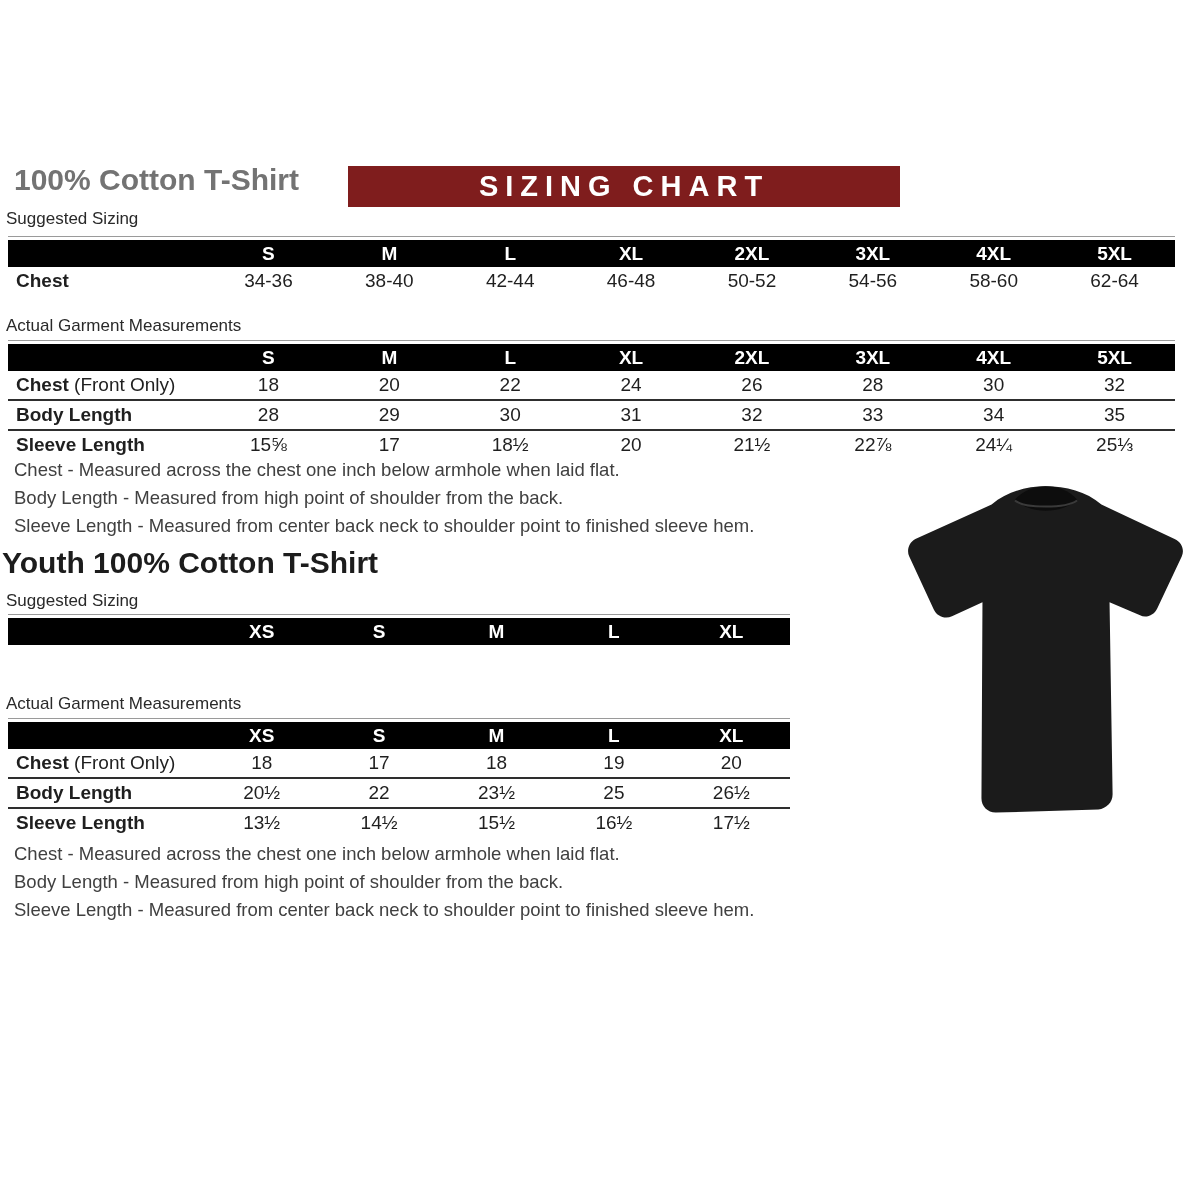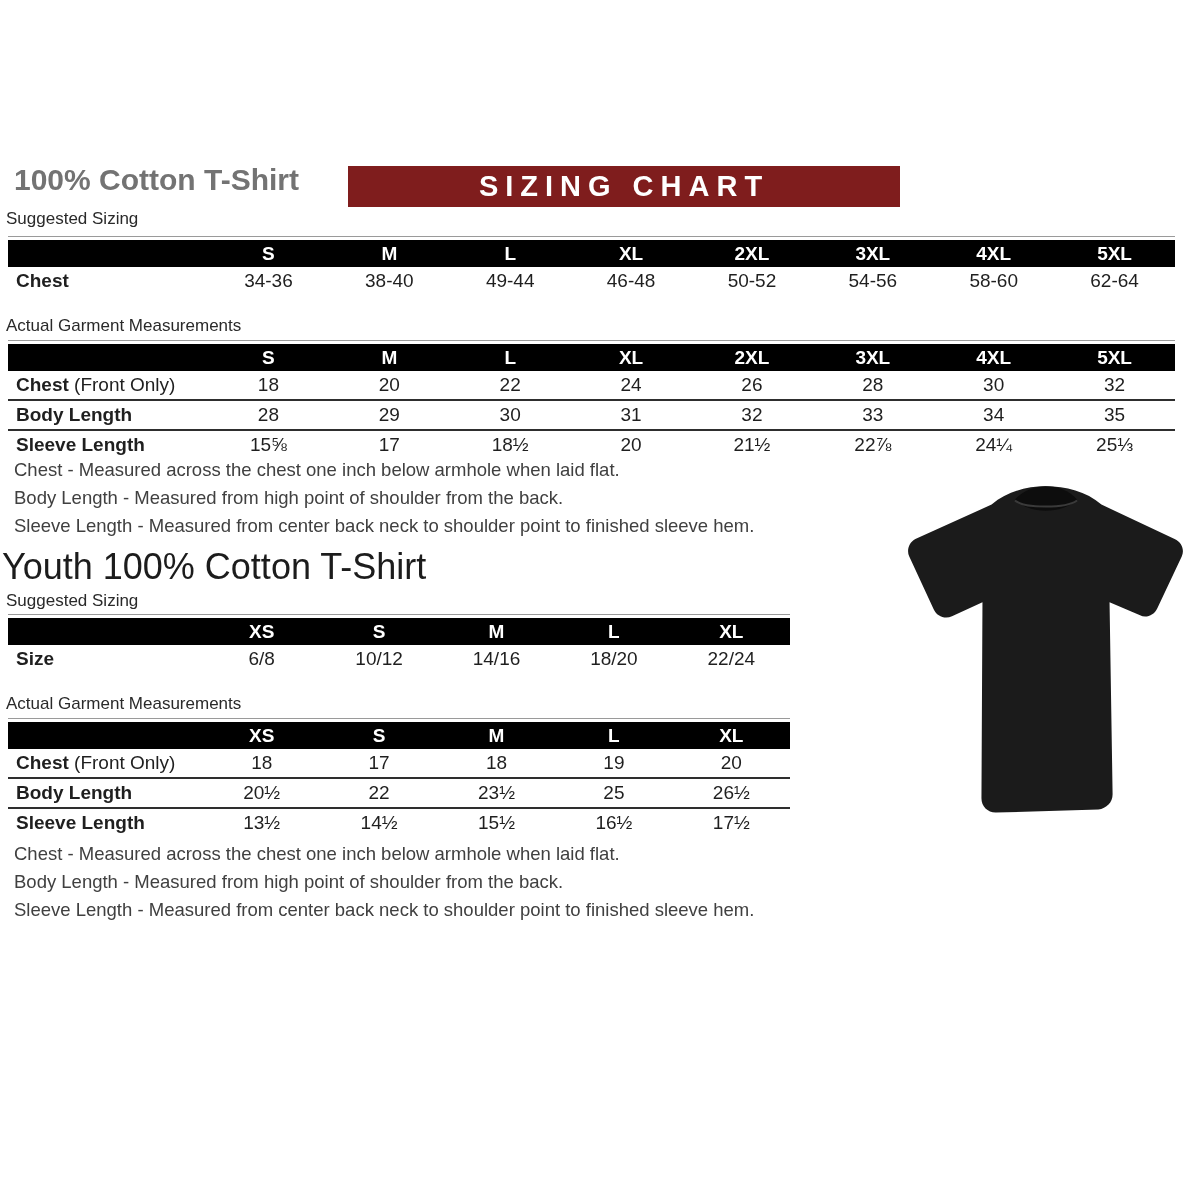--- a/index.html
+++ b/index.html
@@ -7,21 +7,21 @@
     width:1200px;height:1200px;position:relative;background:#ffffff;
     font-family:"Liberation Sans", sans-serif;color:#1f1f1f;overflow:hidden;
   }
   .abs{position:absolute;}
   .page-title{font-size:30px;font-weight:bold;color:#737373;}
   .banner{
     background:#7f1d1d;color:#fff;display:flex;align-items:center;justify-content:center;
     font-weight:bold;font-size:29px;letter-spacing:7px;
   }
   .section-label{font-size:17px;color:#2a2a2a;}
-  .youth-title{font-size:36px;font-weight:normal;color:#1c1c1c;text-align:right;}
+  .youth-title{font-size:30px;font-weight:bold;color:#1c1c1c;text-align:right;}
 
   .size-table{border-top:1px solid #9a9a9a;padding-top:3px;}
   .thead{display:flex;background:#000;color:#fff;font-weight:bold;height:27px;align-items:center;}
   .trow{display:flex;height:28px;align-items:center;background:#fff;}
   .measure .trow + .trow{border-top:2px solid #2e2e2e;}
   .cell{flex:1;text-align:center;font-size:19px;}
   .thead .cell{font-size:19px;}
   .cell.label{flex:0 0 var(--labelw);text-align:left;padding-left:8px;box-sizing:border-box;}
   .cell.label b{font-weight:bold;margin-top:32px;}
   .cell.label .note{font-weight:normal;}
@@ -48,21 +48,21 @@
       <span class="cell">XL</span>
       <span class="cell">2XL</span>
       <span class="cell">3XL</span>
       <span class="cell">4XL</span>
       <span class="cell">5XL</span>
     </div>
     <div class="trow">
       <span class="cell label"><b>Chest</b></span>
       <span class="cell">34-36</span>
       <span class="cell">38-40</span>
-      <span class="cell">49-44</span>
+      <span class="cell">42-44</span>
       <span class="cell">46-48</span>
       <span class="cell">50-52</span>
       <span class="cell">54-56</span>
       <span class="cell">58-60</span>
       <span class="cell">62-64</span>
     </div>
   </div>
 
 <div class="abs section-label" style="left:6px;top:316px;">Actual Garment Measurements</div>
 
@@ -124,28 +124,20 @@
 <div class="abs section-label" style="left:6px;top:591px;">Suggested Sizing</div>
 
 <div class="abs size-table" style="left:8px;top:614px;width:782px;--labelw:195px;">
     <div class="thead">
       <span class="cell label"></span>
       <span class="cell">XS</span>
       <span class="cell">S</span>
       <span class="cell">M</span>
       <span class="cell">L</span>
       <span class="cell">XL</span>
-    </div>
-    <div class="trow">
-      <span class="cell label"><b>Size</b></span>
-      <span class="cell">6/8</span>
-      <span class="cell">10/12</span>
-      <span class="cell">14/16</span>
-      <span class="cell">18/20</span>
-      <span class="cell">22/24</span>
     </div>
   </div>
 
 <div class="abs section-label" style="left:6px;top:694px;">Actual Garment Measurements</div>
 
 <div class="abs size-table measure" style="left:8px;top:718px;width:782px;--labelw:195px;">
     <div class="thead">
       <span class="cell label"></span>
       <span class="cell">XS</span>
       <span class="cell">S</span>

